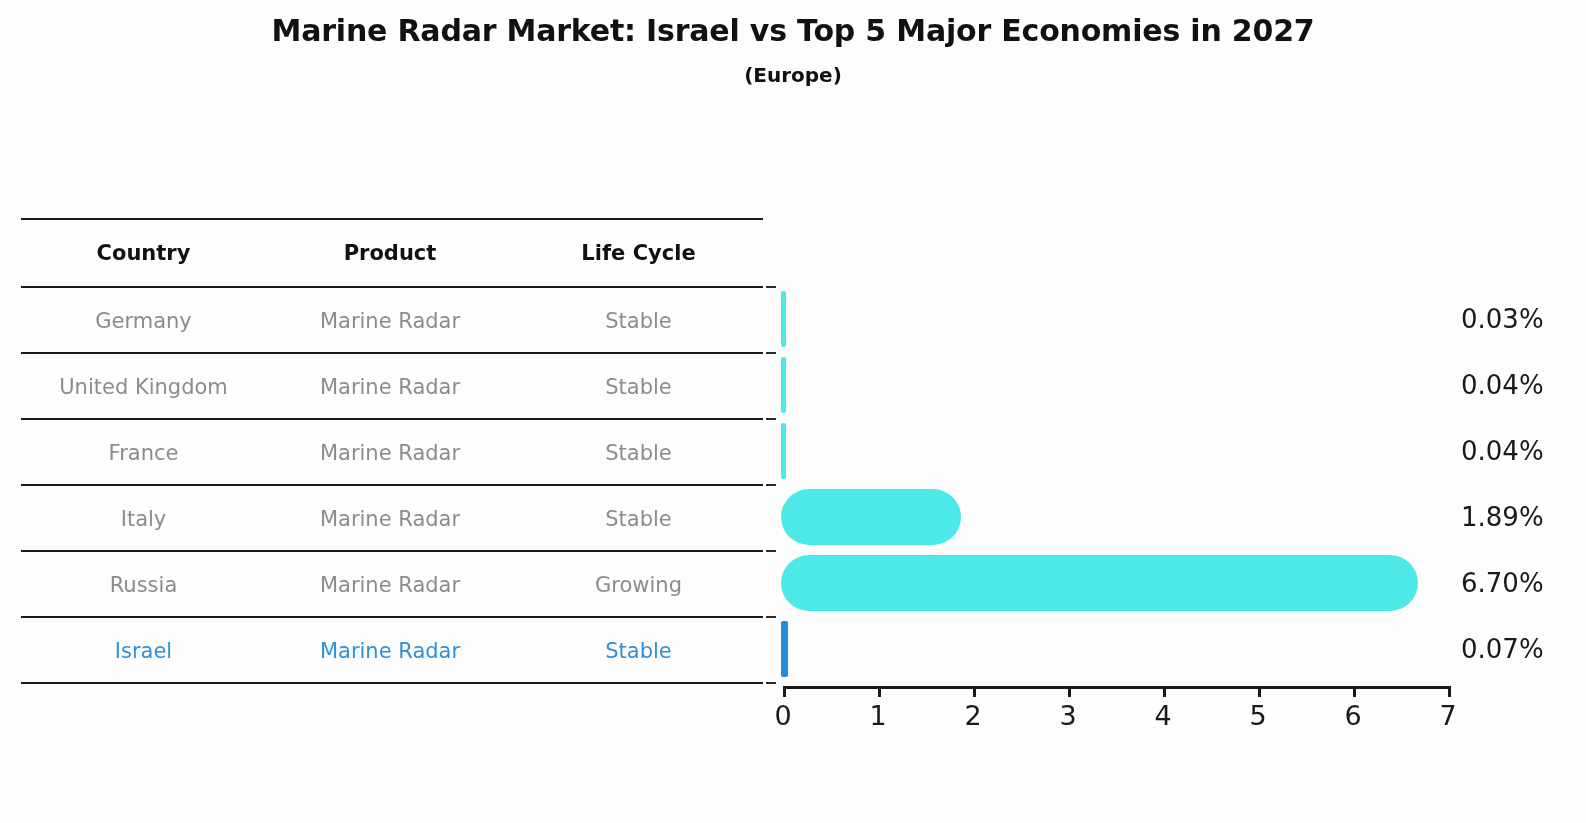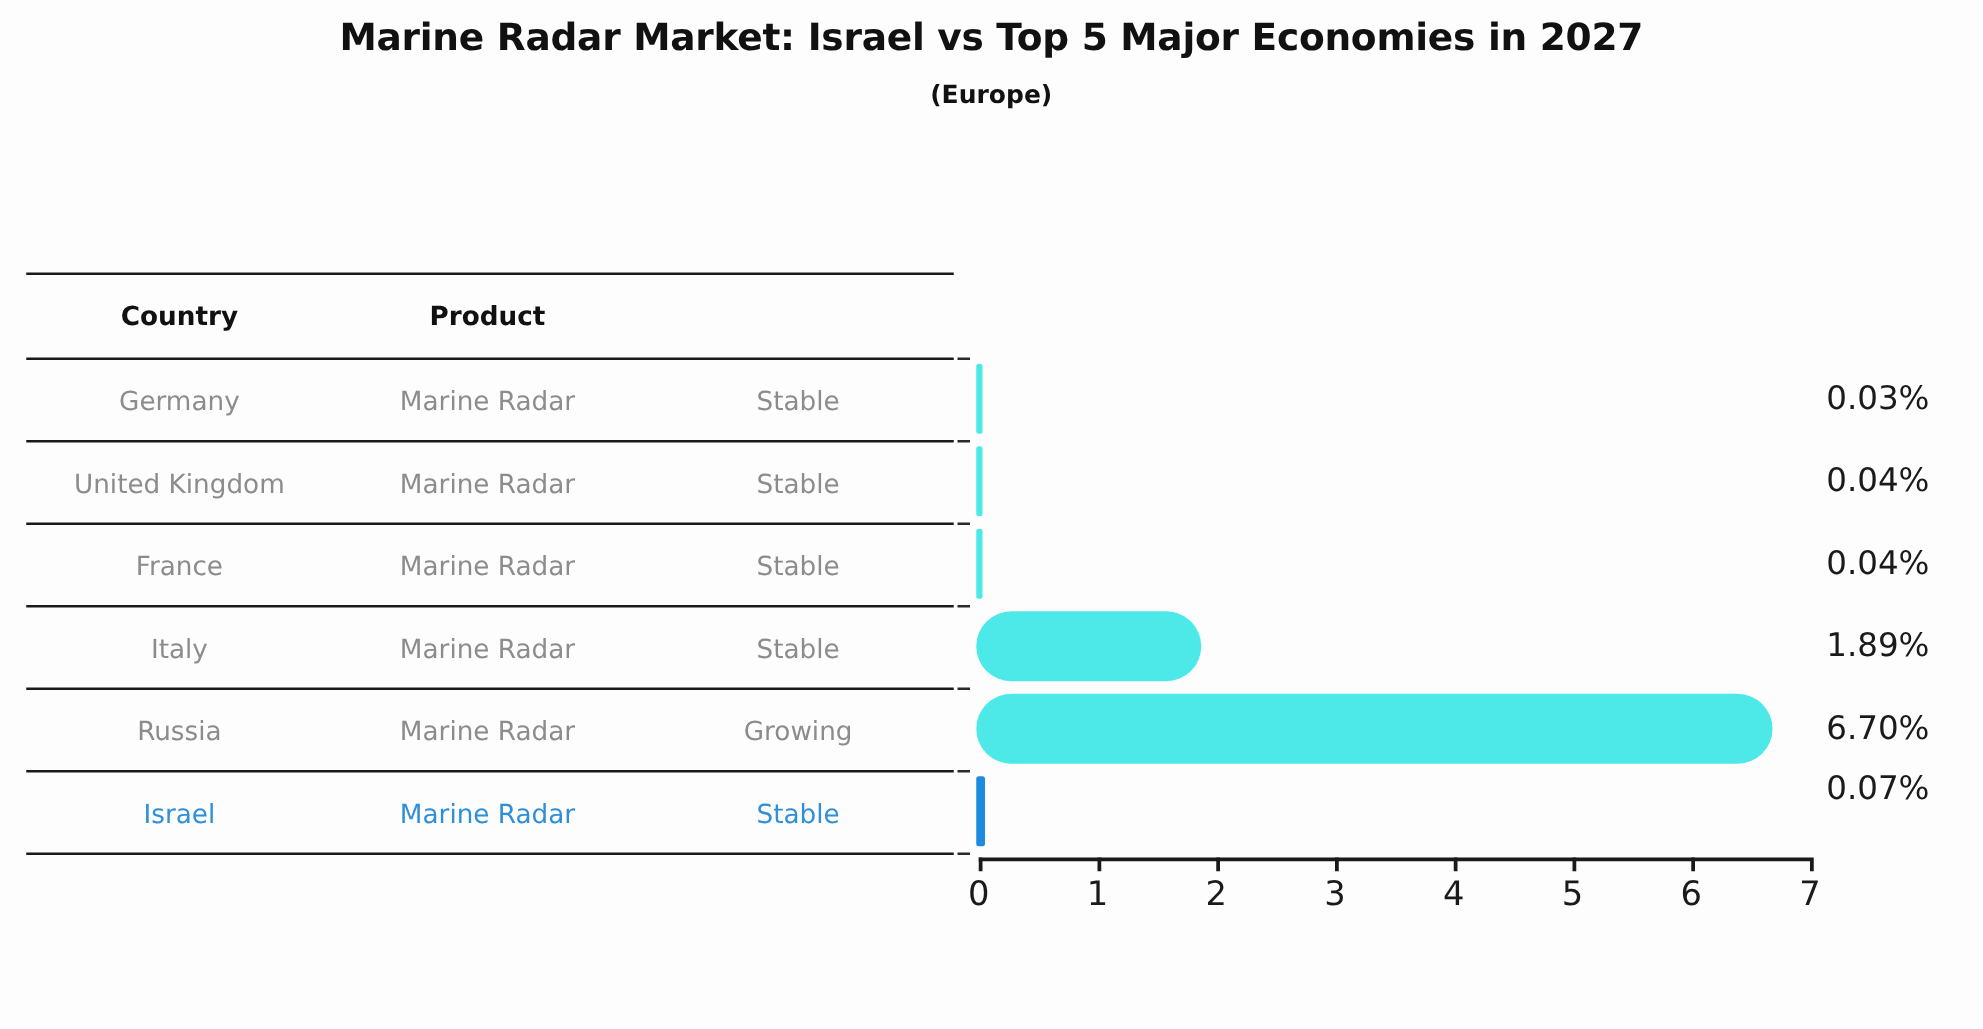--- a/index.html
+++ b/index.html
@@ -140,20 +140,21 @@
 <div id="title-block">
   <div id="chart-title">Marine Radar Market: Israel vs Top 5 Major Economies in 2027</div>
   <div id="chart-subtitle">(Europe)</div>
 </div>
 
 <div id="table-panel">
     <div class="rule" style="top: 0px;"></div>
     <div class="tbl-row hdr" style="top: 2px;">
       <div class="cell c-country">Country</div>
       <div class="cell c-product">Product</div>
+      <div class="cell c-life">Life Cycle</div>
     </div>
     <div class="rule" style="top: 68px;"></div>
     <div class="tbl-row data" style="top: 70px;">
       <div class="cell c-country">Germany</div>
       <div class="cell c-product">Marine Radar</div>
       <div class="cell c-life">Stable</div>
     </div>
     <div class="rule" style="top: 134px;"></div>
     <div class="tbl-row data" style="top: 136px;">
       <div class="cell c-country">United Kingdom</div>
@@ -199,21 +200,21 @@
     <div class="bar" style="left: 781px; top: 423px; width: 5px; background: rgb(77, 233, 233); border-radius: 2px;"></div>
     <div class="bar-value" style="top: 451px;">0.04%</div>
     <div class="row-tick" style="top: 484px;"></div>
     <div class="bar" style="left: 781px; top: 489px; width: 179.55px; background: rgb(77, 233, 233);"></div>
     <div class="bar-value" style="top: 517px;">1.89%</div>
     <div class="row-tick" style="top: 550px;"></div>
     <div class="bar" style="left: 781px; top: 555px; width: 636.5px; background: rgb(77, 233, 233);"></div>
     <div class="bar-value" style="top: 583px;">6.70%</div>
     <div class="row-tick" style="top: 616px;"></div>
     <div class="bar" style="left: 781px; top: 621px; width: 6.65px; background: rgb(31, 139, 224); border-radius: 2px;"></div>
-    <div class="bar-value" style="top: 631px; text-align: right;">0.07%</div>
+    <div class="bar-value" style="top: 649px; text-align: right;">0.07%</div>
     <div class="row-tick" style="top: 682px;"></div>
     <div class="x-tick" style="left: 783px;"></div>
     <div class="x-tick-label" style="left: 783px;">0</div>
     <div class="x-tick" style="left: 878px;"></div>
     <div class="x-tick-label" style="left: 878px;">1</div>
     <div class="x-tick" style="left: 973px;"></div>
     <div class="x-tick-label" style="left: 973px;">2</div>
     <div class="x-tick" style="left: 1068px;"></div>
     <div class="x-tick-label" style="left: 1068px;">3</div>
     <div class="x-tick" style="left: 1163px;"></div>

